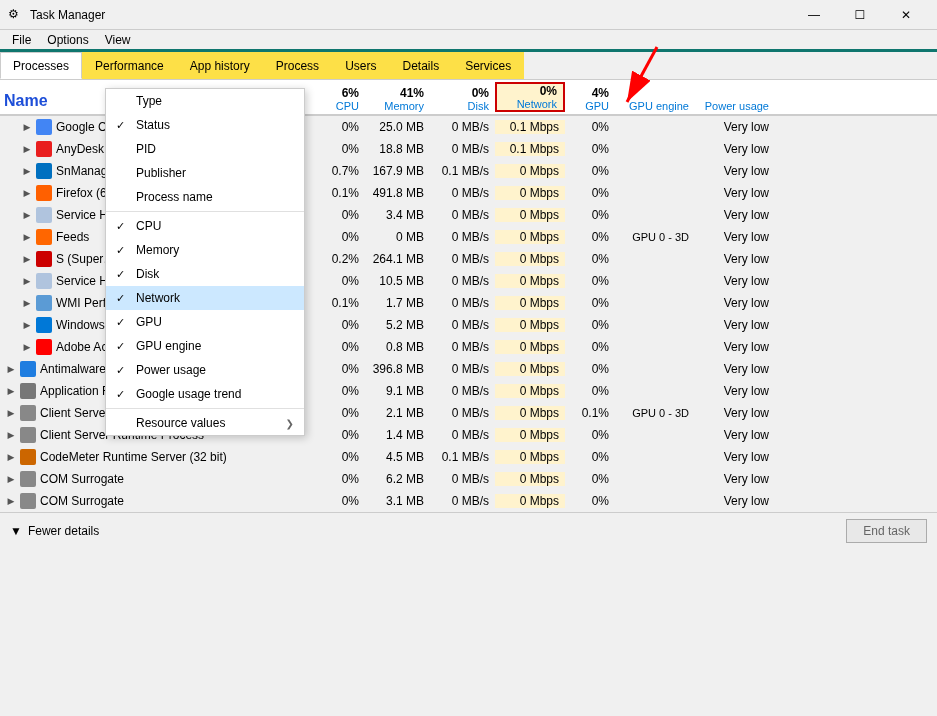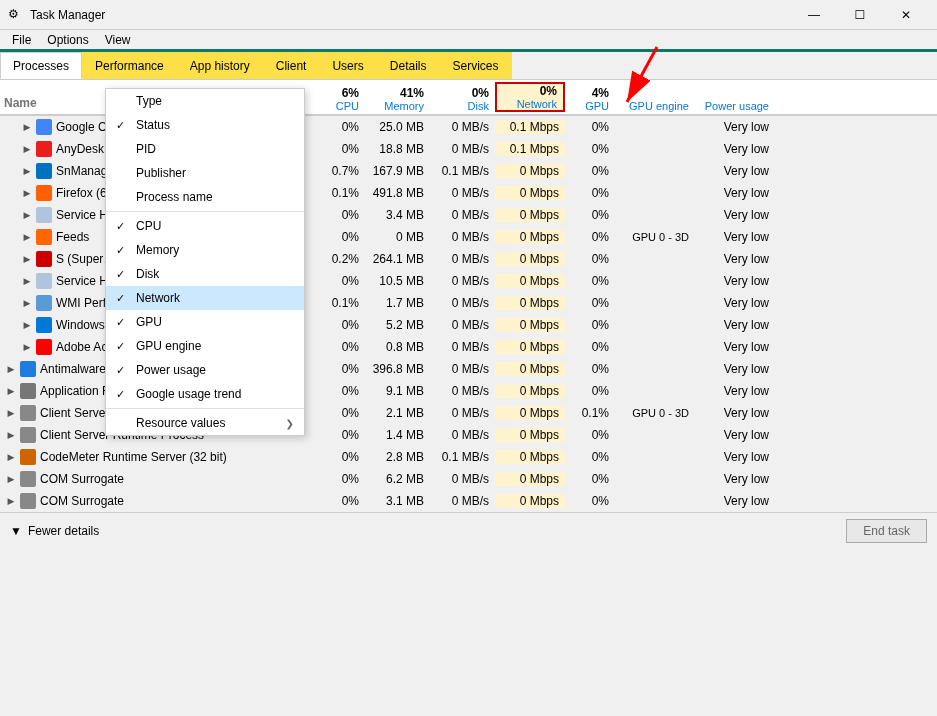--- a/index.html
+++ b/index.html
@@ -202,40 +202,40 @@
   <div class="menu-bar">
     <span class="menu-item">File</span>
     <span class="menu-item">Options</span>
     <span class="menu-item">View</span>
   </div>
 
   <div class="tab-bar">
     <div class="tab active">Processes</div>
     <div class="tab">Performance</div>
     <div class="tab">App history</div>
-    <div class="tab">Client</div>
+    <div class="tab">Process</div>
     <div class="tab">Users</div>
     <div class="tab">Details</div>
     <div class="tab">Services</div>
   </div>
 
   <div style="position:absolute; top:42px; right:265px; z-index:50; pointer-events:none;">
     <svg width="60" height="70" viewBox="0 0 60 70">
       <defs>
         <marker id="arrowhead" markerWidth="10" markerHeight="7" refX="10" refY="3.5" orient="auto">
           <polygon points="0 0, 10 3.5, 0 7" fill="red"></polygon>
         </marker>
       </defs>
       <line x1="45" y1="5" x2="15" y2="60" stroke="red" stroke-width="3" marker-end="url(#arrowhead)"></line>
     </svg>
   </div>
 
   <div style="display:flex; align-items:flex-end; background:#fff; border-bottom:2px solid #ccc; padding: 2px 0; height: 36px;">
     <div style="width:310px; min-width:310px; padding: 2px 4px;">
-      <span style="font-size:12px; color:#737373; font-weight:600;">Name</span>
+      <span style="font-size:16px; color:#1d4ed8; font-weight:600;">Name</span>
     </div>
     <div style="width:55px; text-align:right; padding-right:6px;">
       <span style="display:block; font-size:12px; font-weight:bold; color:#000;">6%</span>
       <span style="display:block; font-size:11px; color:#0078d7;">CPU</span>
     </div>
     <div style="width:65px; text-align:right; padding-right:6px;">
       <span style="display:block; font-size:12px; font-weight:bold; color:#000;">41%</span>
       <span style="display:block; font-size:11px; color:#0078d7;">Memory</span>
     </div>
     <div style="width:65px; text-align:right; padding-right:6px;">
@@ -470,21 +470,21 @@
     <div class="cell-gpu-engine"></div>
     <div class="cell-power">Very low</div>
   </div>
       <div class="process-row">
     <div class="cell-name" style="padding-left:4px;">
       <span class="expand-btn">▶</span>
       <span class="proc-icon" style="background:#cc6600; border-radius:2px; display:inline-block; width:16px; height:16px; flex-shrink:0;"></span>
       <span style="overflow:hidden; text-overflow:ellipsis; white-space:nowrap;">CodeMeter Runtime Server (32 bit)</span>
     </div>
     <div class="cell-cpu">0%</div>
-    <div class="cell-memory">2.8 MB</div>
+    <div class="cell-memory">4.5 MB</div>
     <div class="cell-disk">0.1 MB/s</div>
     <div class="cell-network network-highlight" style="width:70px;text-align:right;padding-right:6px;background:#fff8dc;">0 Mbps</div>
     <div class="cell-gpu">0%</div>
     <div class="cell-gpu-engine"></div>
     <div class="cell-power">Very low</div>
   </div>
       <div class="process-row">
     <div class="cell-name" style="padding-left:4px;">
       <span class="expand-btn">▶</span>
       <span class="proc-icon" style="background:#888; border-radius:2px; display:inline-block; width:16px; height:16px; flex-shrink:0;"></span>

